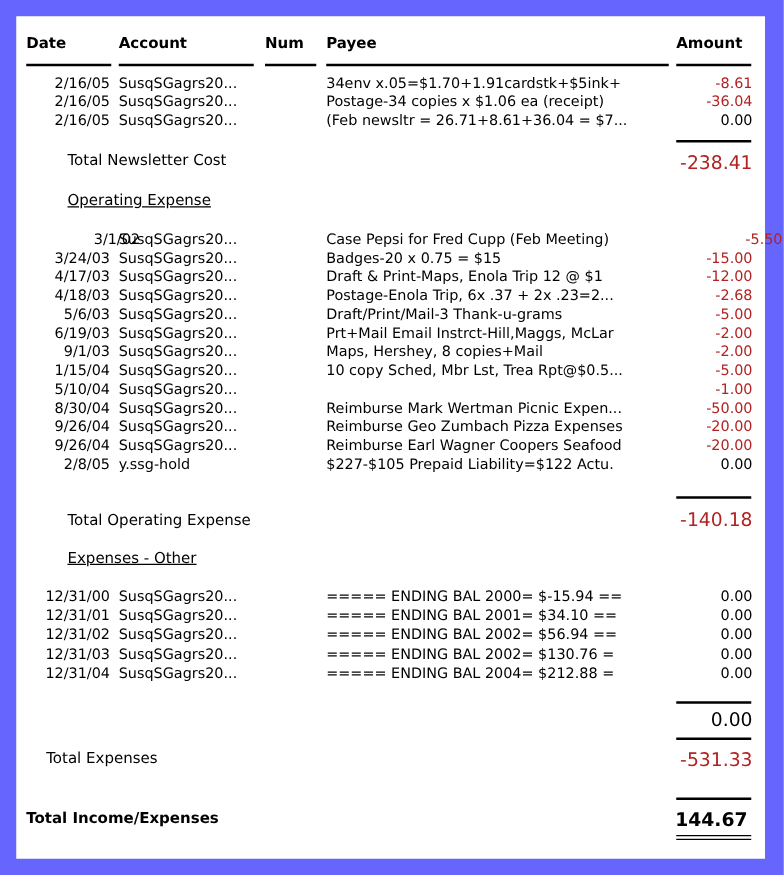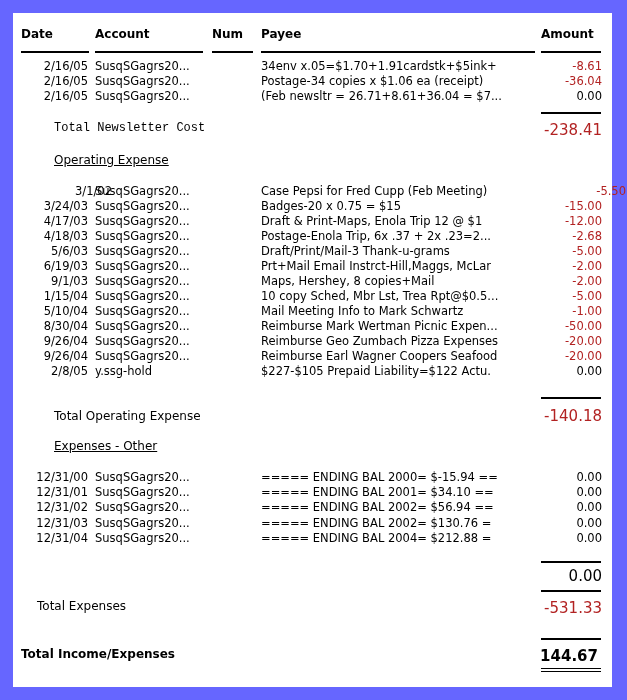--- a/index.html
+++ b/index.html
@@ -80,21 +80,21 @@
     <span class="c-amt neg">-36.04</span>
   </div>
   <div class="row" style="top:76px;">
     <span class="c-date">2/16/05</span>
     <span class="c-acct">SusqSGagrs20...</span>
     <span class="c-payee">(Feb newsltr = 26.71+8.61+36.04 = $7...</span>
     <span class="c-amt">0.00</span>
   </div>
 
   <div class="sumline" style="top:99px;"></div>
-  <div class="label" style="left:41px;top:108px;font-family:Liberation Mono, monospace;">Total Newsletter Cost</div>
+  <div class="label" style="left:41px;top:108px;">Total Newsletter Cost</div>
   <div class="total-amt neg" style="top:108px;">-238.41</div>
 
   <div class="label section-head" style="left:41px;top:140px;">Operating Expense</div>
 
   <div class="row" style="top:171px;padding-left:24px;">
     <span class="c-date">3/1/02</span>
     <span class="c-acct">SusqSGagrs20...</span>
     <span class="c-payee">Case Pepsi for Fred Cupp (Feb Meeting)</span>
     <span class="c-amt neg">-5.50</span>
   </div>
@@ -136,21 +136,20 @@
   </div>
   <div class="row" style="top:276px;">
     <span class="c-date">1/15/04</span>
     <span class="c-acct">SusqSGagrs20...</span>
     <span class="c-payee">10 copy Sched, Mbr Lst, Trea Rpt@$0.5...</span>
     <span class="c-amt neg">-5.00</span>
   </div>
   <div class="row" style="top:291px;">
     <span class="c-date">5/10/04</span>
     <span class="c-acct">SusqSGagrs20...</span>
-    <span class="c-payee">Mail Meeting Info to Mark Schwartz</span>
     <span class="c-amt neg">-1.00</span>
   </div>
   <div class="row" style="top:306px;">
     <span class="c-date">8/30/04</span>
     <span class="c-acct">SusqSGagrs20...</span>
     <span class="c-payee">Reimburse Mark Wertman Picnic Expen...</span>
     <span class="c-amt neg">-50.00</span>
   </div>
   <div class="row" style="top:321px;">
     <span class="c-date">9/26/04</span>

